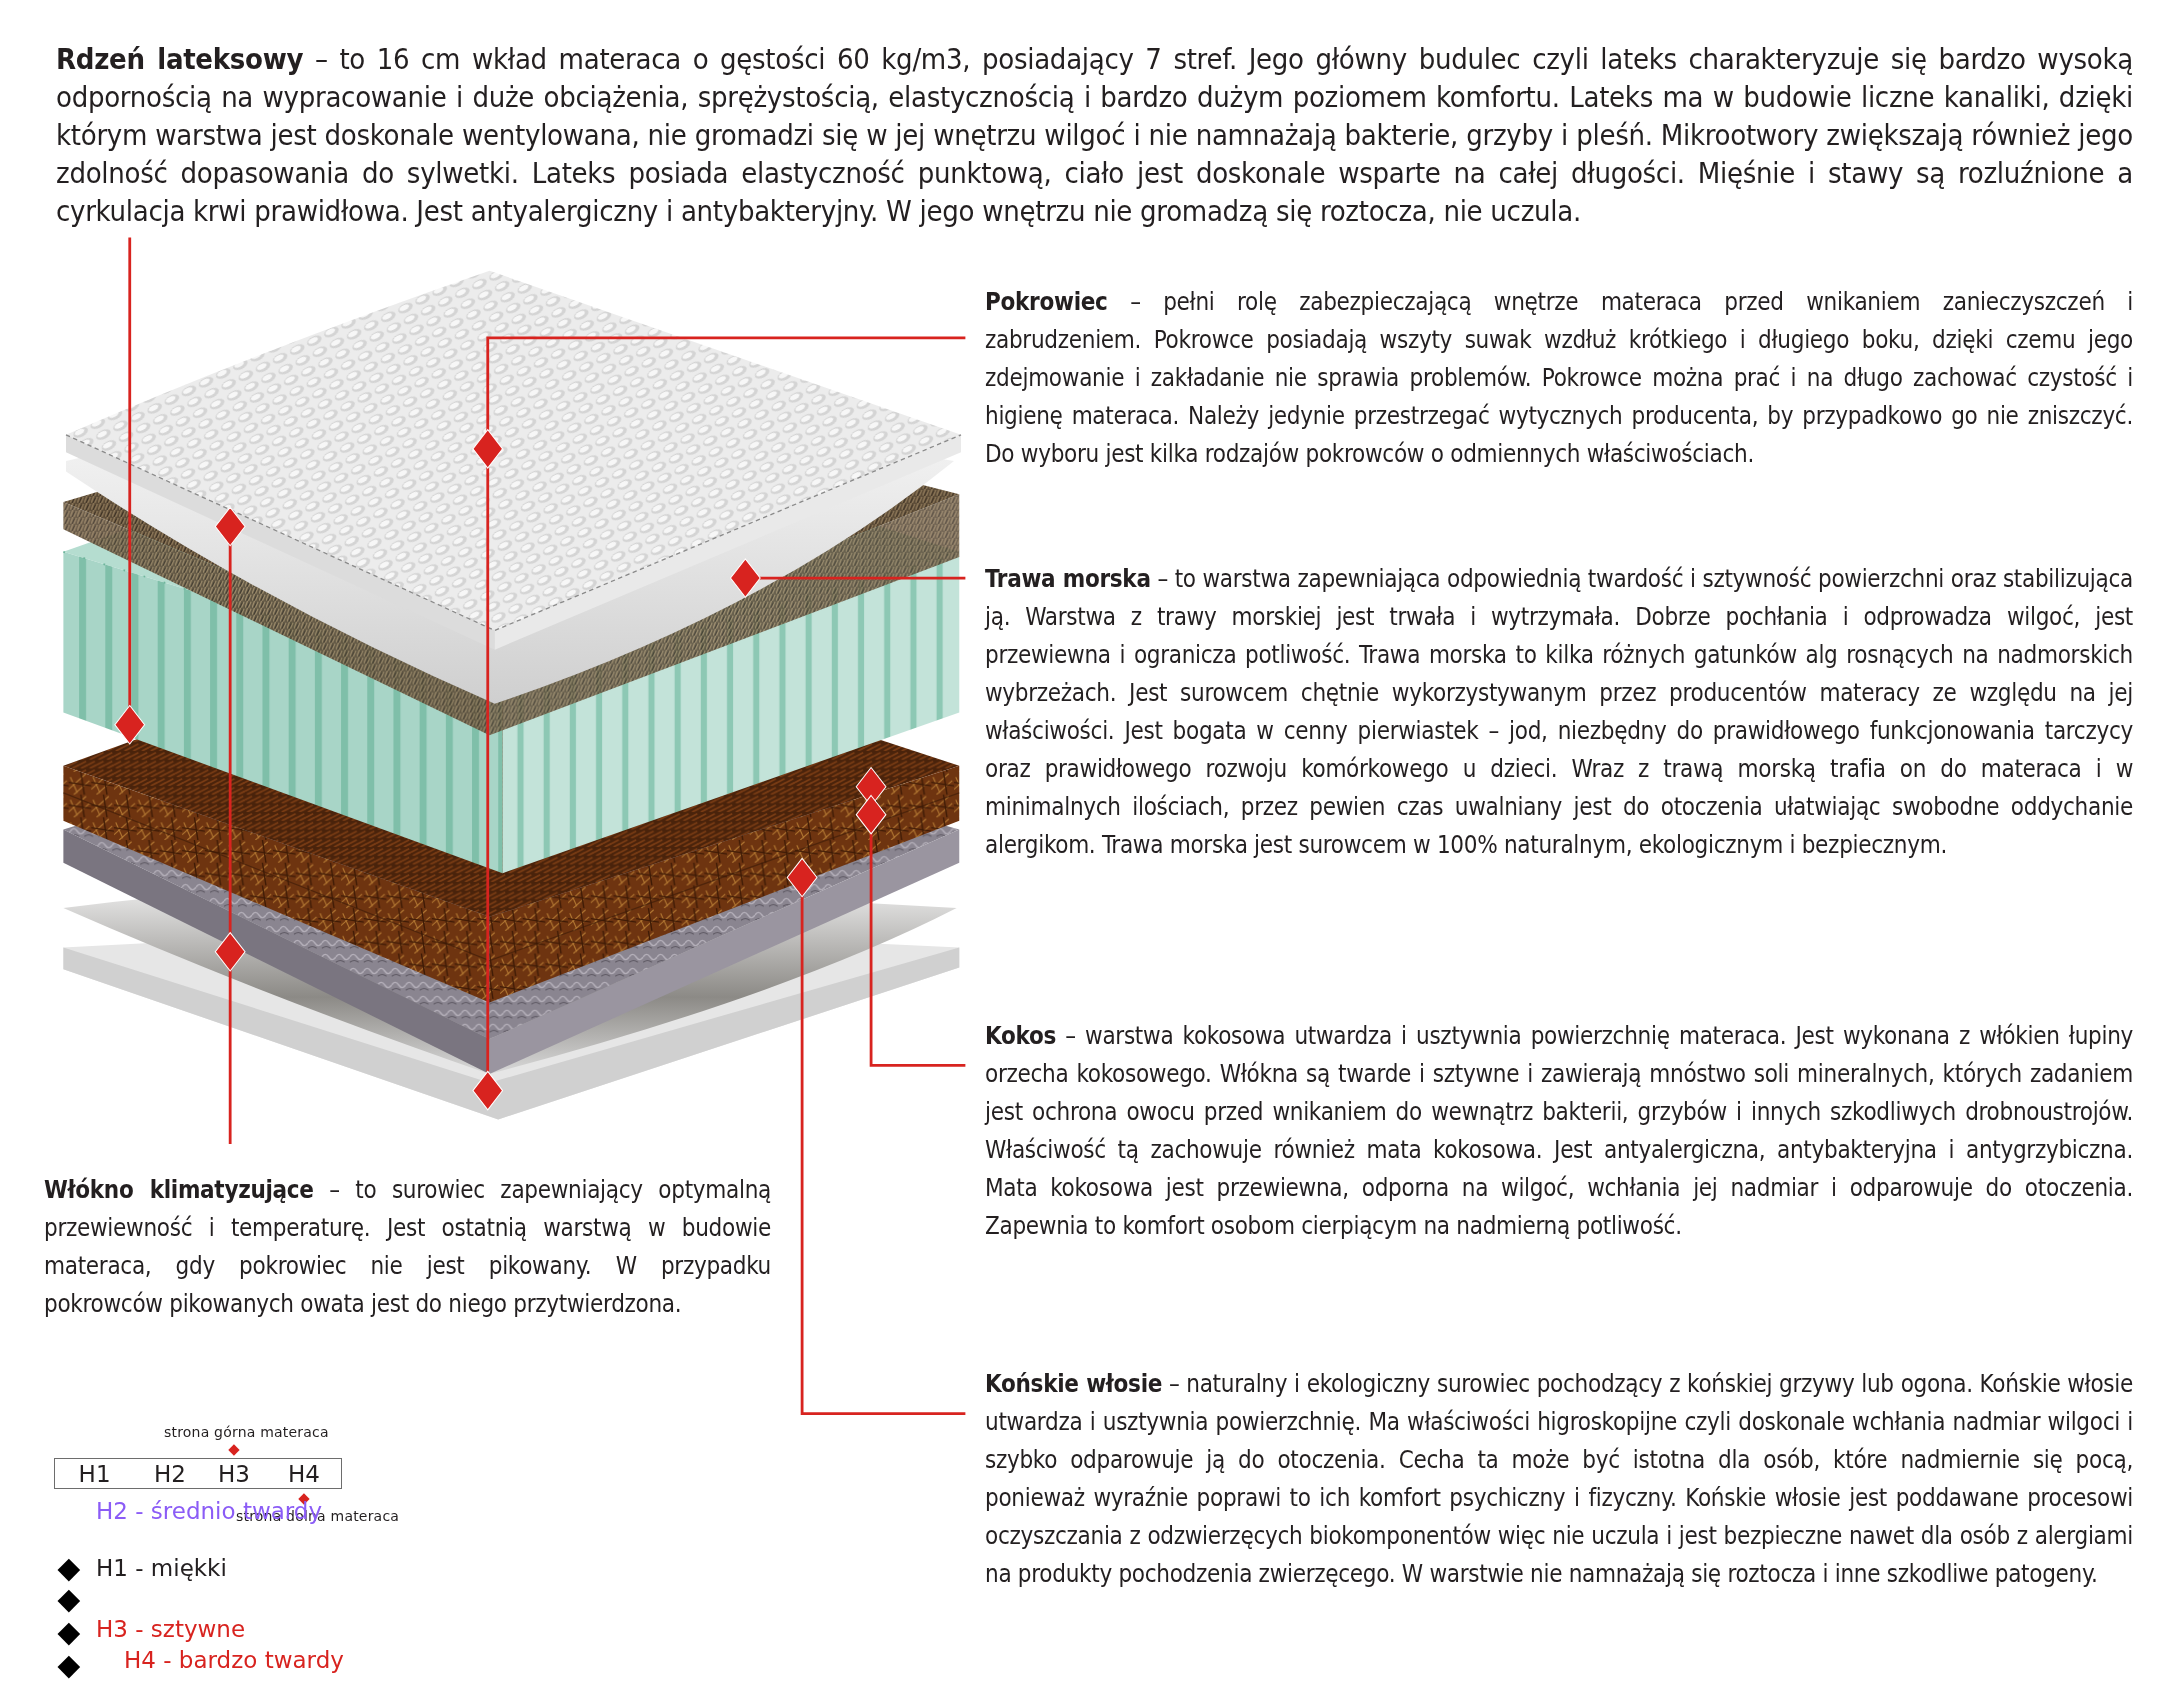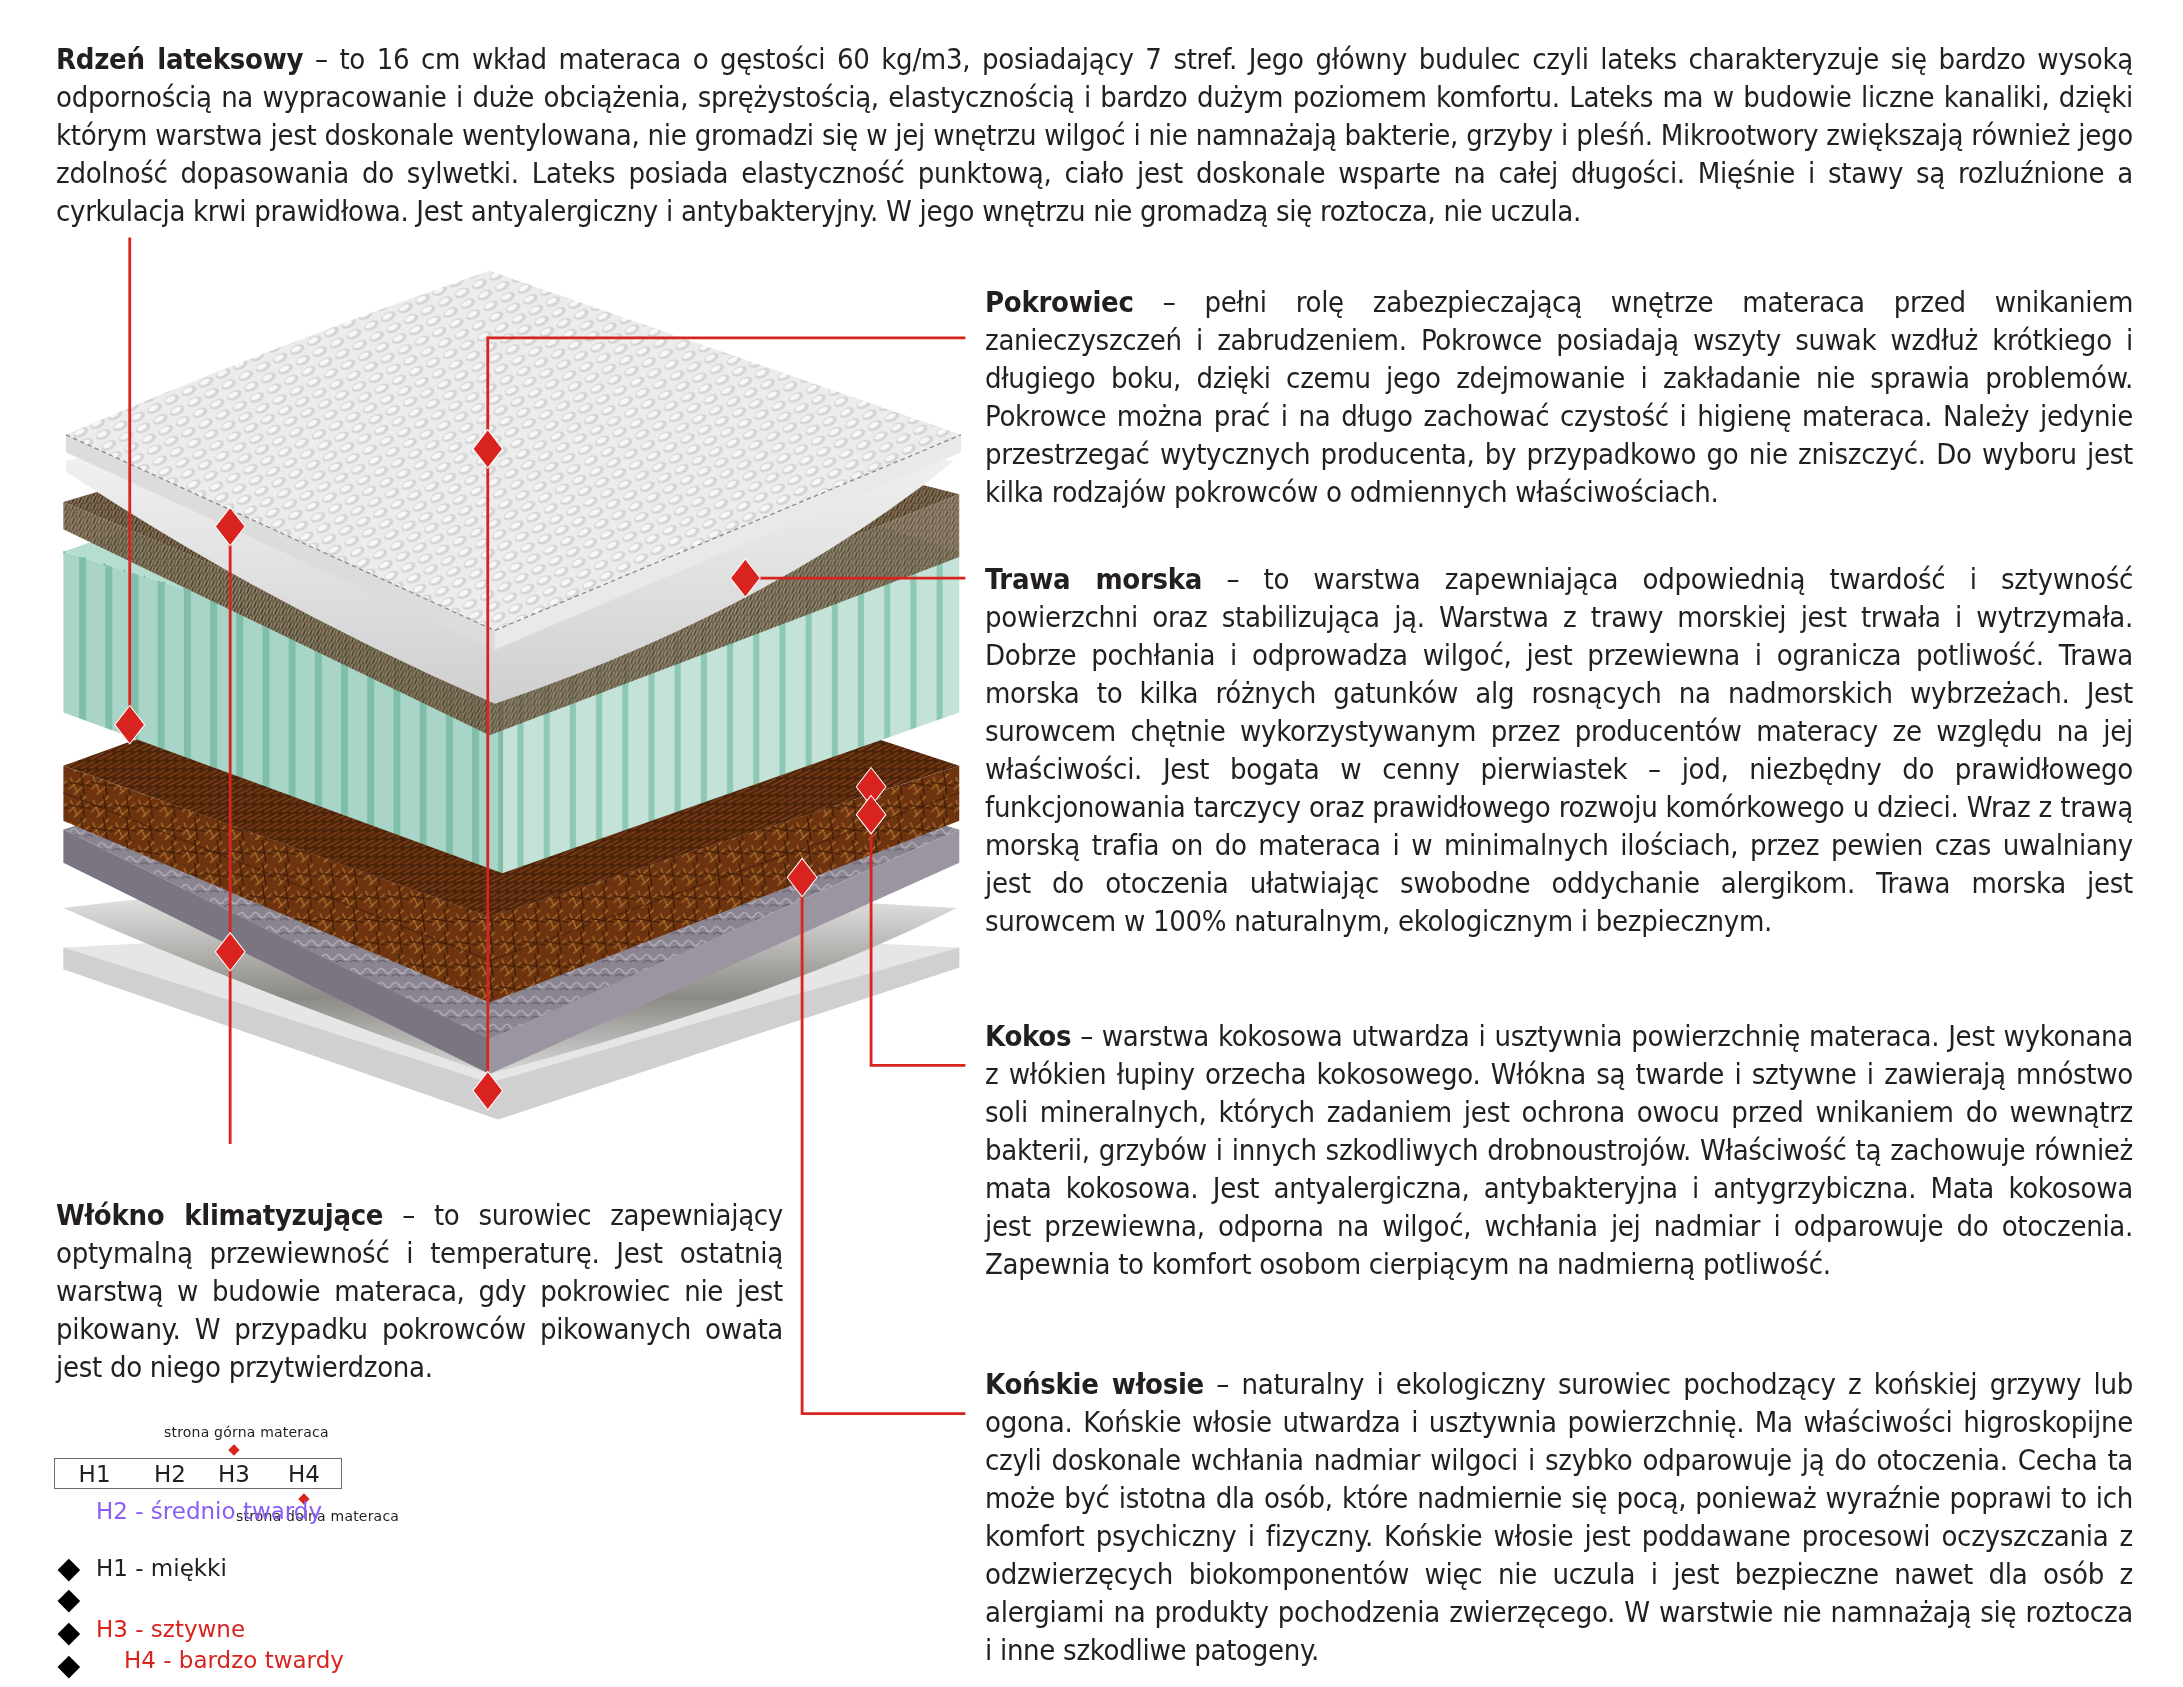--- a/index.html
+++ b/index.html
@@ -1,25 +1,25 @@
 <!DOCTYPE html>
 <html style="font-size:14px"><head>
 <meta charset="utf-8">
 <style>
   html, body { margin: 0; padding: 0; background: #ffffff; }
   body { width: 2184px; height: 1687px; position: relative; overflow: hidden;
          font-family: "DejaVu Sans Condensed", "DejaVu Sans", "Liberation Sans", sans-serif; color: #231f20; }
-  .para { position: absolute; font-size: 29px; line-height: 38px; text-align: justify; letter-spacing: -0.3px; }
+  .para { position: absolute; font-size: 24px; line-height: 38px; text-align: justify; letter-spacing: -0.3px; }
   .lead { font-weight: bold; }
   #intro { left: 56px; top: 40px; width: 2077px; line-height: 38px; font-size: 29px; }
   #pokrowiec { left: 985px; top: 283px; width: 1148px; }
   #trawa { left: 985px; top: 560px; width: 1148px; }
   #kokos { left: 985px; top: 1017px; width: 1148px; }
   #konskie { left: 985px; top: 1365px; width: 1148px; }
-  #wlokno { left: 56px; top: 1171px; width: 727px; margin-top: 25px; }
+  #wlokno { left: 44px; top: 1171px; width: 727px; }
   svg#art { position: absolute; left: 0; top: 0; }
   .legend-box { position: absolute; left: 54px; top: 1458px; width: 288px; height: 31px; border: 1.3px solid #6d6d6d; box-sizing: border-box; text-decoration: underline; }
   .hcell { position: absolute; top: 1.7px; font-family: "DejaVu Sans", "Liberation Sans", sans-serif; font-size: 23px; color: #231f20; }
   .small-note { position: absolute; font-family: "DejaVu Sans", "Liberation Sans", sans-serif; font-size: 14px; color: #231f20; letter-spacing: 0.2px; }
   .legend-item { position: absolute; left: 96px; font-family: "DejaVu Sans", "Liberation Sans", sans-serif; font-size: 23px; text-align: right; }
   .legend-dot { position: absolute; left: 61px; width: 15.7px; height: 15.7px; background: #000; transform: rotate(45deg); }
   .mini-diamond { position: absolute; width: 7.9px; height: 7.9px; background: #d8231f; transform: rotate(45deg); }
 </style>
 </head>
 <body>

